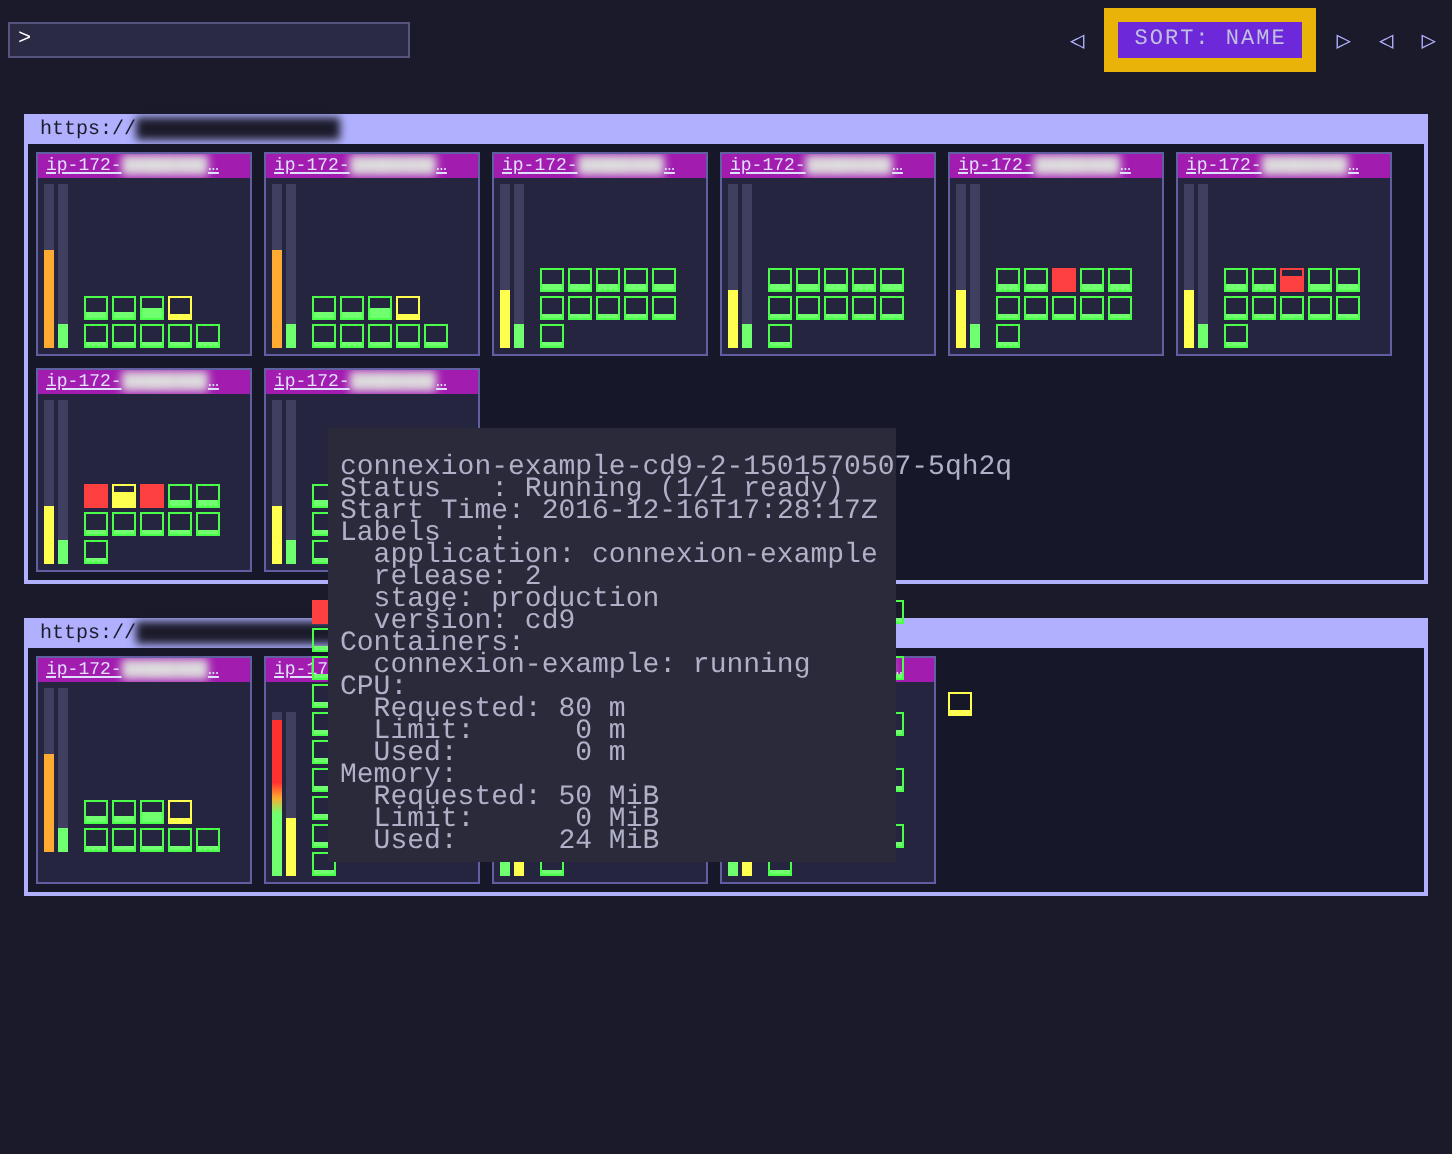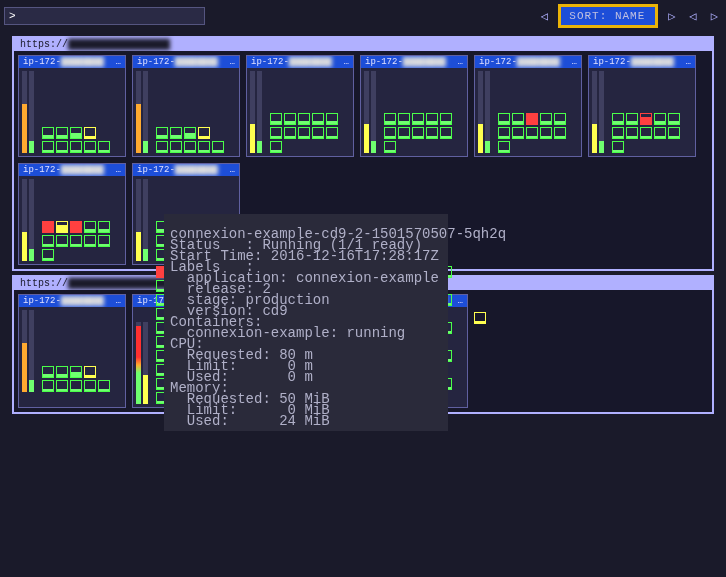--- a/index.html
+++ b/index.html
@@ -22,31 +22,31 @@
 .search-prompt { color: #fff; margin-right: 4px; }
 .search-wrap { display: flex; align-items: center; background: #2a2a45; border: 1px solid #555580; padding: 2px 4px; }
 .search-wrap input { border: none; background: transparent; outline: none; color: #fff; font-family: inherit; font-size: 11px; width: 180px; }
 .nav-arrow {
   color: #b0b0ff;
   cursor: pointer;
   padding: 0 4px;
   font-size: 12px;
 }
 .sort-box, .default-box {
-  background: #1d4ed8;
-  border: 3px solid #eab308;
+  background: #6d28d9;
+  border: 7px solid #eab308;
   padding: 3px 8px;
   color: #c0c0e0;
   font-size: 11px;
   letter-spacing: 1px;
   min-width: 100px;
 }
 .cluster {
   border: 2px solid #b0b0ff;
-  margin: 4px 12px;
+  margin: 17px 12px;
   padding: 0;
   background: #17172a;
 }
 .cluster-header {
   background: #b0b0ff;
   color: #1a1a2a;
   padding: 1px 6px;
   font-size: 10px;
 }
 .nodes-wrap {
@@ -54,28 +54,28 @@
   flex-wrap: wrap;
   padding: 4px;
   gap: 6px;
 }
 .node {
   border: 1px solid #6060a0;
   background: #252540;
   width: 108px;
 }
 .node-header {
-  background: #1d4ed8;
+  background: #a21caf;
   color: #e0e0ff;
   padding: 1px 4px;
   font-size: 9px;
   white-space: nowrap;
   overflow: hidden;
   display: flex;
-  justify-content: space-between;
+  text-decoration: underline;
 }
 .node-header .blur { filter: blur(2px); color: #ddd; }
 .node-body {
   height: 88px;
   display: flex;
   padding: 3px;
   gap: 2px;
   position: relative;
 }
 .bars {

